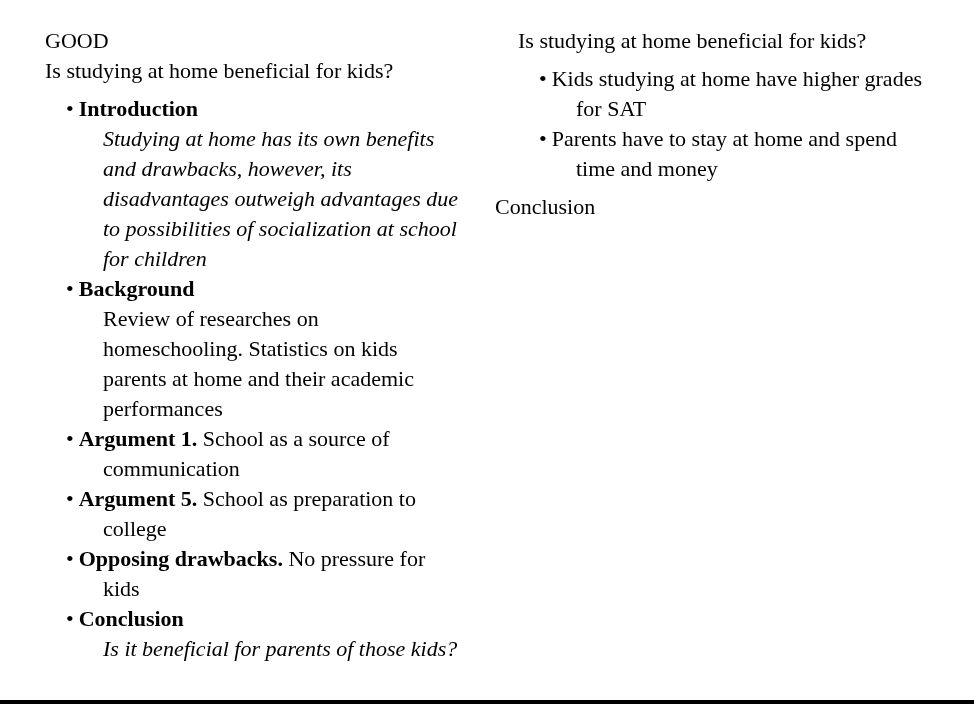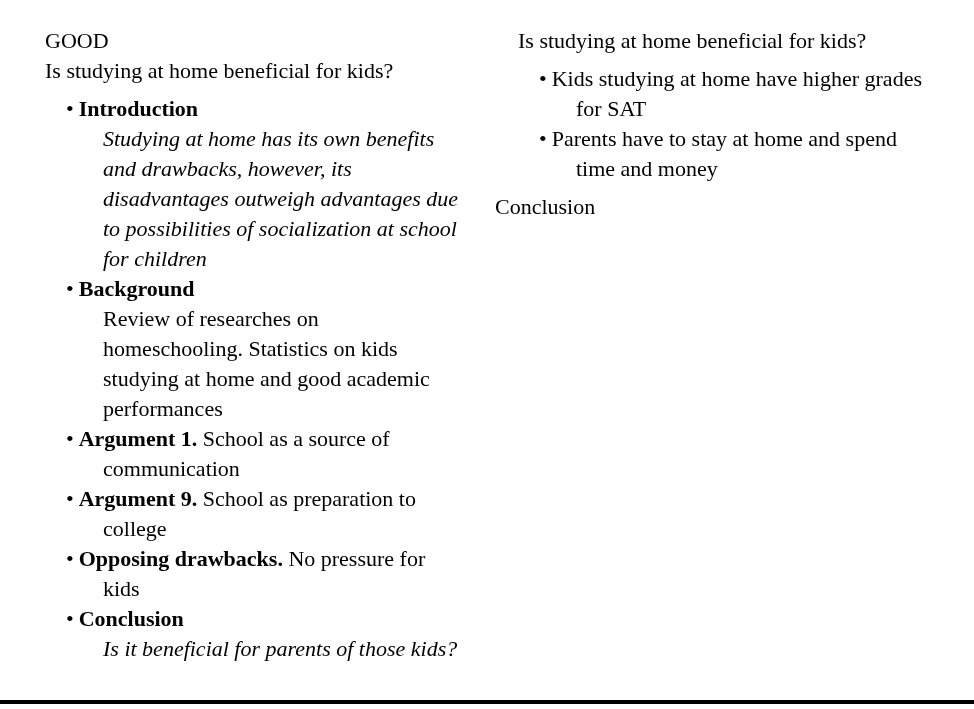--- a/index.html
+++ b/index.html
@@ -57,29 +57,29 @@
         <span class="subtext italic">Studying at home has its own benefits
 and drawbacks, however, its
 disadvantages outweigh advantages due
 to possibilities of socialization at school
 for children</span>
       </li>
       <li>
         <div class="bullet-line"><span class="blt">•</span><span class="bold-label">Background</span></div>
         <span class="subtext">Review of researches on
 homeschooling. Statistics on kids
-studying at home and good academic
+parents at home and their academic
 performances</span>
       </li>
       <li>
         <div class="bullet-line"><span class="blt">•</span><span class="bold-label">Argument 1.</span> <span class="txt">School as a source of
 communication</span></div>
       </li>
       <li>
-        <div class="bullet-line"><span class="blt">•</span><span class="bold-label">Argument 9.</span> <span class="txt">School as preparation to
+        <div class="bullet-line"><span class="blt">•</span><span class="bold-label">Argument 5.</span> <span class="txt">School as preparation to
 college</span></div>
       </li>
       <li>
         <div class="bullet-line"><span class="blt">•</span><span class="bold-label">Opposing drawbacks.</span> <span class="txt">No pressure for
 kids</span></div>
       </li>
       <li>
         <div class="bullet-line"><span class="blt">•</span><span class="bold-label">Conclusion</span></div>
         <span class="subtext italic">Is it beneficial for parents of those kids?</span>
       </li>

